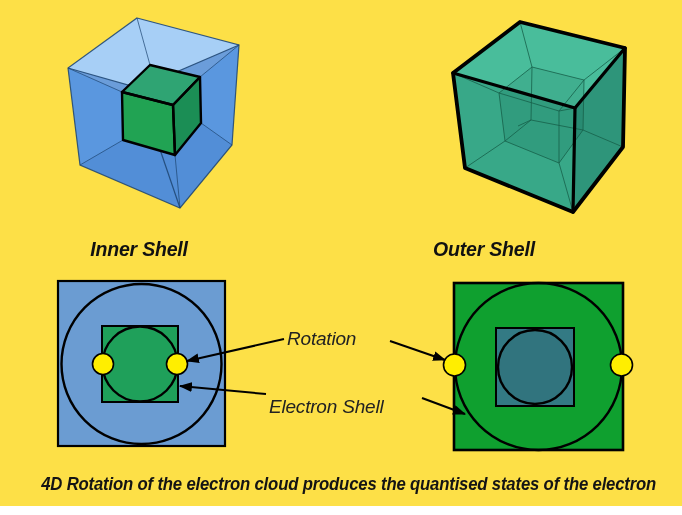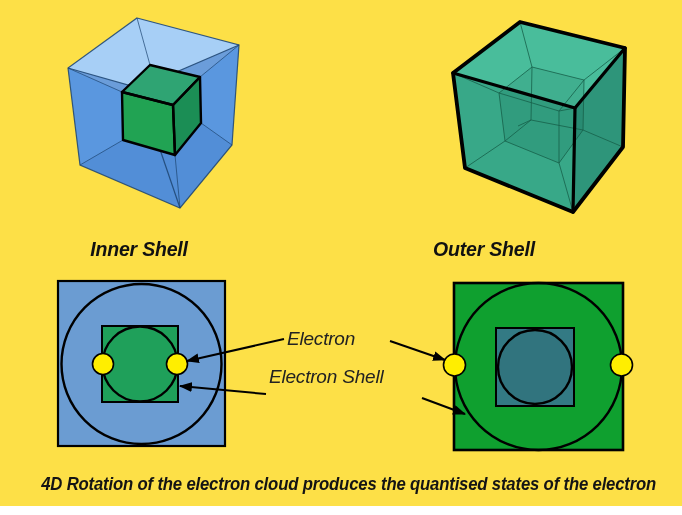--- a/index.html
+++ b/index.html
@@ -155,21 +155,21 @@
     </g>
 
     <g>
       <line class="arrow-line" x1="284" y1="69" x2="187" y2="91" marker-end="url(#arrow)"></line>
       <line class="arrow-line" x1="390" y1="71" x2="445" y2="90" marker-end="url(#arrow)"></line>
       <line class="arrow-line" x1="266" y1="124" x2="180" y2="116" marker-end="url(#arrow)"></line>
       <line class="arrow-line" x1="422" y1="128" x2="465" y2="144" marker-end="url(#arrow)"></line>
     </g>
   </svg>
 
-  <div class="abs annot" style="left:287px;top:328px;">Electron</div>
-  <div class="abs annot" style="left:269px;top:366px;">Electron Shell</div>
+  <div class="abs annot" style="left:287px;top:328px;">Rotation</div>
+  <div class="abs annot" style="left:269px;top:396px;">Electron Shell</div>
 
   <div class="abs caption">
     <span>4D Rotation of the electron cloud produces the quantised states of the electron</span>
   </div>
 
   <div class="abs bottom-hairline"></div>
 </div>
 
 </body></html>

